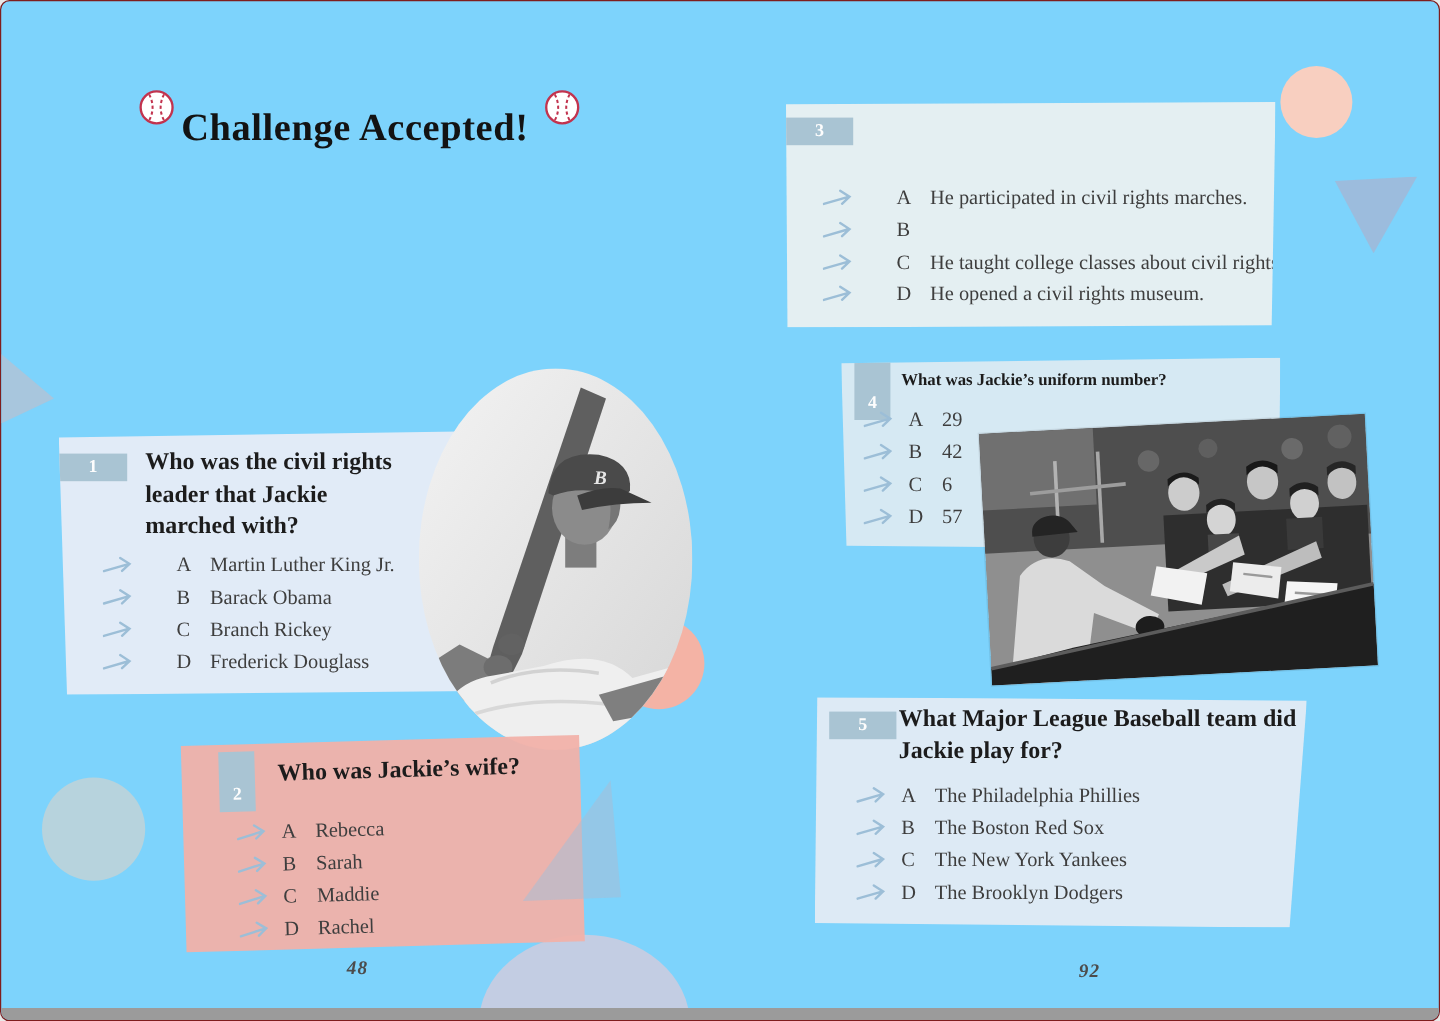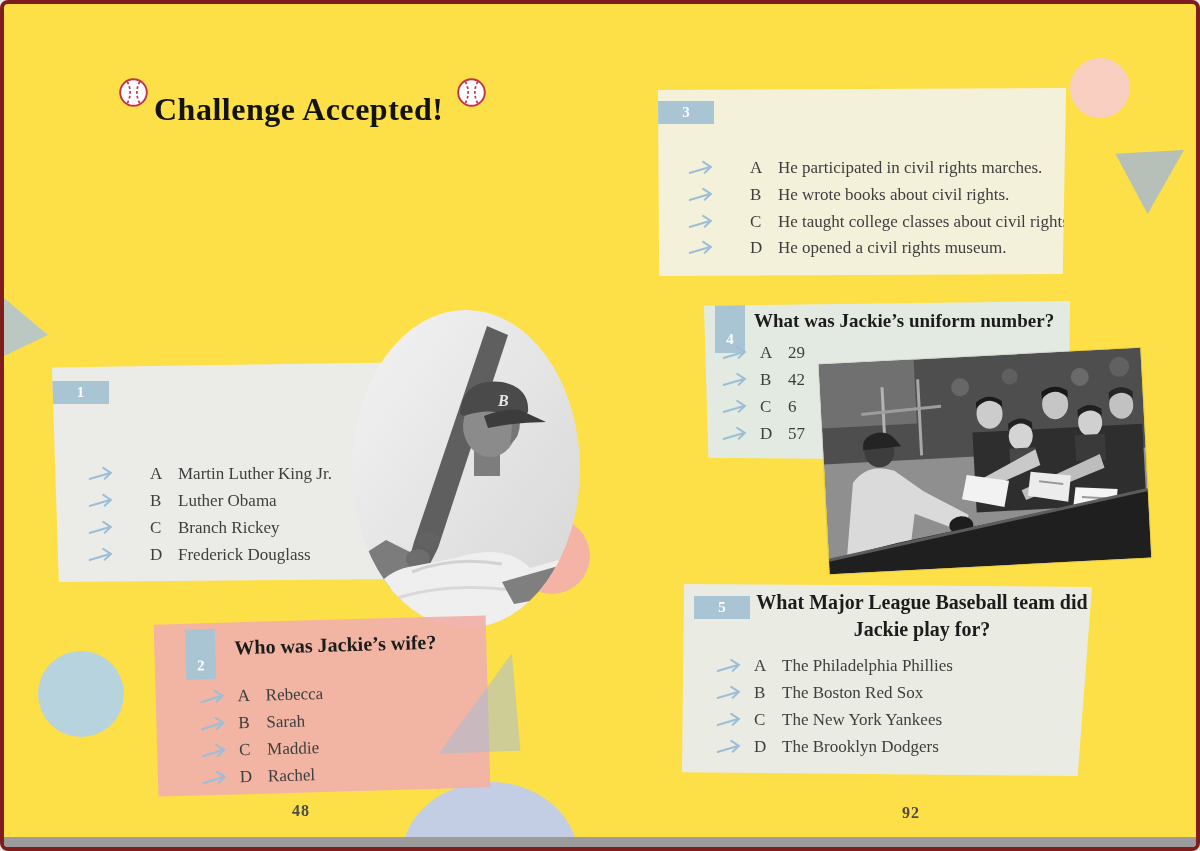--- a/index.html
+++ b/index.html
@@ -1,18 +1,18 @@
 <!DOCTYPE html>
 <html><head>
 <meta charset="utf-8">
 <style>
   html,body{margin:0;padding:0;background:#e9e9e9;}
   #spread{
-    position:relative; width:1200px; height:851px; background:#fde047;
-    border:4px solid #7f1d1d; border-radius:8px; overflow:hidden; box-sizing:border-box;
+    position:relative; width:1200px; height:851px; background:#7dd3fc;
+    border:1px solid #7f1d1d; border-radius:8px; overflow:hidden; box-sizing:border-box;
     font-family:"Liberation Serif", serif; color:#222;
   }
   .shape{position:absolute;}
   #bottom-strip{position:absolute;left:0;right:0;bottom:0;height:10px;background:#9b9b9b;}
 
   
   #title{position:absolute;left:150px;top:66px;font-size:32px;font-weight:800;
     letter-spacing:.5px;color:#131313;}
   .baseball{position:absolute;width:31px;height:31px;}
 
@@ -40,21 +40,21 @@
   .qtitle{position:absolute;margin:0;font-size:20px;line-height:26.5px;font-weight:700;color:#1c1c1c;}
   .nowrap{white-space:nowrap;}
 
   .opt{position:absolute;display:flex;align-items:center;height:24px;}
   .arrowwrap{width:62px;flex:none;}
   .narrow .arrowwrap{width:38px;}
   .arrowwrap svg{display:block;transform:rotate(-8deg);}
   .letter{width:28px;flex:none;font-size:17px;color:#3e3e3e;}
   .otext{font-size:17px;color:#3e3e3e;white-space:nowrap;}
 
-  .pagenum{position:absolute;font-size:16px;font-weight:700;color:#4c4c4c;letter-spacing:1px;}
+  .pagenum{position:absolute;font-size:16px;font-weight:700;color:#4c4c4c;letter-spacing:1px;font-style:italic;}
   #pn-left{left:288px;top:798px;}
   #pn-right{left:898px;top:800px;}
 
   
   #circle-bottom-left{left:34px;top:647px;width:86px;height:86px;border-radius:50%;background:#b7d3dd;}
   #semicircle-bottom{left:398px;top:778px;width:176px;height:150px;border-radius:50%;background:#c3cde3;}
   #circle-top-right{left:1066px;top:54px;width:60px;height:60px;border-radius:50%;background:#f8cfc0;}
   #circle-pink-mid{left:510px;top:514px;width:76px;height:76px;border-radius:50%;background:#f4b3a5;}
   #tri-left-edge{left:0;top:294px;width:44px;height:58px;background:rgba(175,195,215,.85);
     clip-path:polygon(0 0,100% 64%,0 100%);}
@@ -89,37 +89,38 @@
     <svg viewBox="0 0 24 24" width="31" height="31">
       <circle cx="12" cy="12" r="10.3" fill="#fff" stroke="#c2334e" stroke-width="1.5"></circle>
       <path d="M7.2 3.6 q4.4 8.4 0 16.8" fill="none" stroke="#c2334e" stroke-width="1.3" stroke-dasharray="2.1 1.7"></path>
       <path d="M16.8 3.6 q-4.4 8.4 0 16.8" fill="none" stroke="#c2334e" stroke-width="1.3" stroke-dasharray="2.1 1.7"></path>
     </svg>
   </span>
 
 
   <section class="qbox" id="q1">
     <div class="badge h" style="left:0;top:19px;">1</div>
+    <h3 class="qtitle" style="left:72px;top:13px;width:218px;">Who was the civil rights leader that Jackie marched with?</h3>
     <div class="opt" style="left:36px;top:100px;">
       <span class="arrowwrap">
           <svg width="30" height="16" viewBox="0 0 30 16">
             <path d="M1 11 L22 8 M16 2 L23 8 L16 13" stroke="#9cbed7" stroke-width="2" fill="none" stroke-linecap="round"></path>
           </svg>
         </span>
       <span class="letter">A</span>
       <span class="otext">Martin Luther King Jr.</span>
     </div>
     <div class="opt" style="left:36px;top:127px;">
       <span class="arrowwrap">
           <svg width="30" height="16" viewBox="0 0 30 16">
             <path d="M1 11 L22 8 M16 2 L23 8 L16 13" stroke="#9cbed7" stroke-width="2" fill="none" stroke-linecap="round"></path>
           </svg>
         </span>
       <span class="letter">B</span>
-      <span class="otext">Luther Obama</span>
+      <span class="otext">Barack Obama</span>
     </div>
     <div class="opt" style="left:36px;top:154px;">
       <span class="arrowwrap">
           <svg width="30" height="16" viewBox="0 0 30 16">
             <path d="M1 11 L22 8 M16 2 L23 8 L16 13" stroke="#9cbed7" stroke-width="2" fill="none" stroke-linecap="round"></path>
           </svg>
         </span>
       <span class="letter">C</span>
       <span class="otext">Branch Rickey</span>
     </div>
@@ -231,21 +232,20 @@
       <span class="letter">A</span>
       <span class="otext">He participated in civil rights marches.</span>
     </div>
     <div class="opt" style="left:30px;top:95px;">
       <span class="arrowwrap">
           <svg width="30" height="16" viewBox="0 0 30 16">
             <path d="M1 11 L22 8 M16 2 L23 8 L16 13" stroke="#9cbed7" stroke-width="2" fill="none" stroke-linecap="round"></path>
           </svg>
         </span>
       <span class="letter">B</span>
-      <span class="otext">He wrote books about civil rights.</span>
     </div>
     <div class="opt" style="left:30px;top:122px;">
       <span class="arrowwrap">
           <svg width="30" height="16" viewBox="0 0 30 16">
             <path d="M1 11 L22 8 M16 2 L23 8 L16 13" stroke="#9cbed7" stroke-width="2" fill="none" stroke-linecap="round"></path>
           </svg>
         </span>
       <span class="letter">C</span>
       <span class="otext">He taught college classes about civil rights.</span>
     </div>
@@ -255,21 +255,21 @@
             <path d="M1 11 L22 8 M16 2 L23 8 L16 13" stroke="#9cbed7" stroke-width="2" fill="none" stroke-linecap="round"></path>
           </svg>
         </span>
       <span class="letter">D</span>
       <span class="otext">He opened a civil rights museum.</span>
     </div>
   </section>
 
   <section class="qbox narrow" id="q4">
     <div class="badge v" style="left:11px;top:2px;">4</div>
-    <h3 class="qtitle nowrap" style="left:50px;top:7px;font-size:19px;">What was Jackie’s uniform number?</h3>
+    <h3 class="qtitle nowrap" style="left:50px;top:7px;font-size:14px;">What was Jackie’s uniform number?</h3>
     <div class="opt" style="left:18px;top:40px;">
       <span class="arrowwrap">
           <svg width="30" height="16" viewBox="0 0 30 16">
             <path d="M1 11 L22 8 M16 2 L23 8 L16 13" stroke="#9cbed7" stroke-width="2" fill="none" stroke-linecap="round"></path>
           </svg>
         </span>
       <span class="letter">A</span>
       <span class="otext">29</span>
     </div>
     <div class="opt" style="left:18px;top:67px;">
@@ -342,21 +342,21 @@
       <path d="M40,84 a17,13 0 0 1 32,-6 l6,8 -38,2 z" fill="#242424"></path>
       <ellipse cx="134" cy="168" rx="12" ry="9" fill="#1d1d1d"></ellipse>
 
       <polygon points="0,210 0,196 70,182 322,142 322,210" fill="#1f1f1f"></polygon>
       <line x1="0" y1="196" x2="322" y2="142" stroke="#5c5c5c" stroke-width="3"></line>
     </svg>
   </div>
 
   <section class="qbox narrow" id="q5">
     <div class="badge h" style="left:12px;top:12px;width:56px;">5</div>
-    <h3 class="qtitle" style="left:70px;top:5px;width:340px;text-align:center;">What Major League Baseball team did Jackie play for?</h3>
+    <h3 class="qtitle" style="left:70px;top:5px;width:340px;">What Major League Baseball team did Jackie play for?</h3>
     <div class="opt" style="left:34px;top:70px;">
       <span class="arrowwrap">
           <svg width="30" height="16" viewBox="0 0 30 16">
             <path d="M1 11 L22 8 M16 2 L23 8 L16 13" stroke="#9cbed7" stroke-width="2" fill="none" stroke-linecap="round"></path>
           </svg>
         </span>
       <span class="letter">A</span>
       <span class="otext">The Philadelphia Phillies</span>
     </div>
     <div class="opt" style="left:34px;top:97px;">

